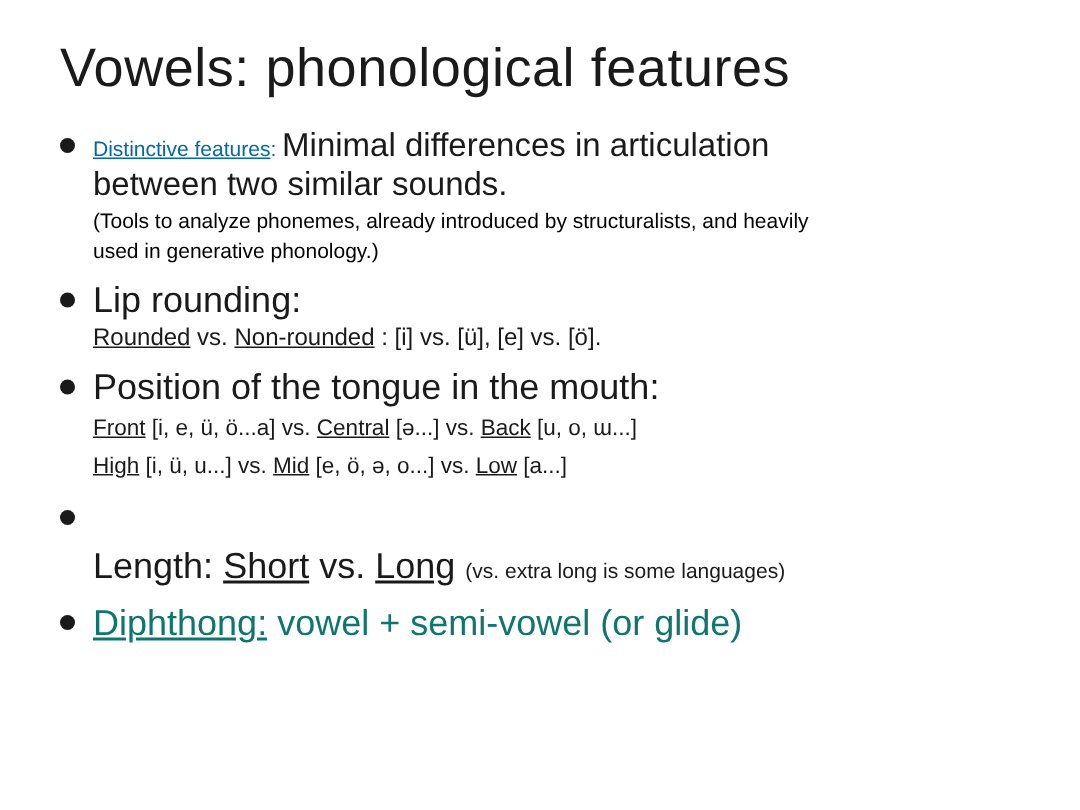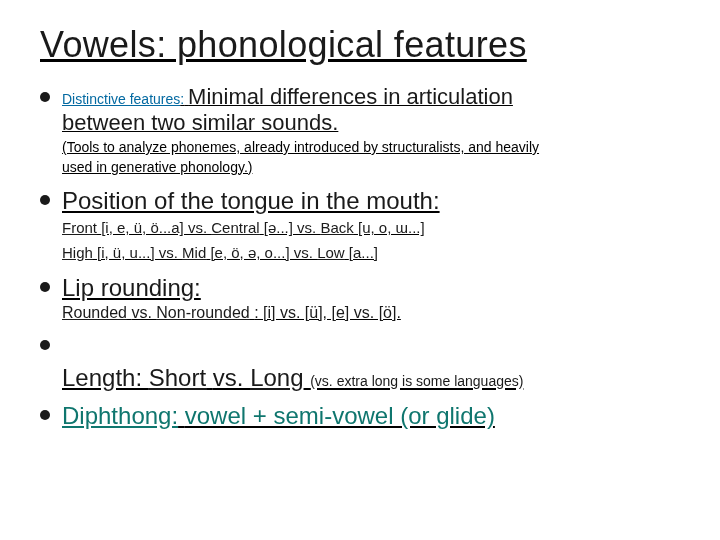--- a/index.html
+++ b/index.html
@@ -13,21 +13,20 @@
       height: 540px;
       background: #ffffff;
       font-family: Arial, sans-serif;
       overflow: hidden;
     }
 
     .page {
       width: 588px;
       height: 540px;
       padding: 24px 40px 20px 40px;
-      text-decoration: underline;
     }
 
     .title {
       font-size: 36px;
       font-weight: normal;
       color: #1a1a1a;
       margin-bottom: 18px;
       letter-spacing: 0.01em;
     }
 
@@ -156,20 +155,33 @@
           </span>
           <span class="b1-main-text"> Minimal differences in articulation between two similar sounds.</span>
         </div>
         <div class="b1-sub">(Tools to analyze phonemes, already introduced by structuralists, and heavily used in generative phonology.)</div>
       </div>
     </li>
 
     <li>
       <div class="bullet-dot"></div>
       <div class="bullet-content">
+        <div class="b2-heading">Lip rounding:</div>
+        <div class="b2-sub">
+          <span class="underline">Rounded</span>
+          <span> vs. </span>
+          <span class="underline">Non-rounded</span>
+          <span>: [i] vs. [ü], [e] vs. [ö].</span>
+        </div>
+      </div>
+    </li>
+
+    <li>
+      <div class="bullet-dot"></div>
+      <div class="bullet-content">
         <div class="b3-heading">Position of the tongue in the mouth:</div>
         <div class="b3-sub">
           <span class="underline">Front</span>
           <span> [i, e, ü, ö...a] vs. </span>
           <span class="underline">Central</span>
           <span> [ə...] vs. </span>
           <span class="underline">Back</span>
           <span> [u, o, ɯ...]</span>
         </div>
         <div class="b3-sub">
@@ -179,33 +191,20 @@
           <span> [e, ö, ə, o...] vs. </span>
           <span class="underline">Low</span>
           <span> [a...]</span>
         </div>
       </div>
     </li>
 
     <li>
       <div class="bullet-dot"></div>
       <div class="bullet-content">
-        <div class="b2-heading">Lip rounding:</div>
-        <div class="b2-sub">
-          <span class="underline">Rounded</span>
-          <span> vs. </span>
-          <span class="underline">Non-rounded</span>
-          <span>: [i] vs. [ü], [e] vs. [ö].</span>
-        </div>
-      </div>
-    </li>
-
-    <li>
-      <div class="bullet-dot"></div>
-      <div class="bullet-content">
         <div class="b4-heading">
           <span>Length: </span>
           <span class="underline">Short</span>
           <span> vs. </span>
           <span class="underline">Long</span>
           <span class="b4-small"> (vs. extra long is some languages)</span>
         </div>
       </div>
     </li>
 

